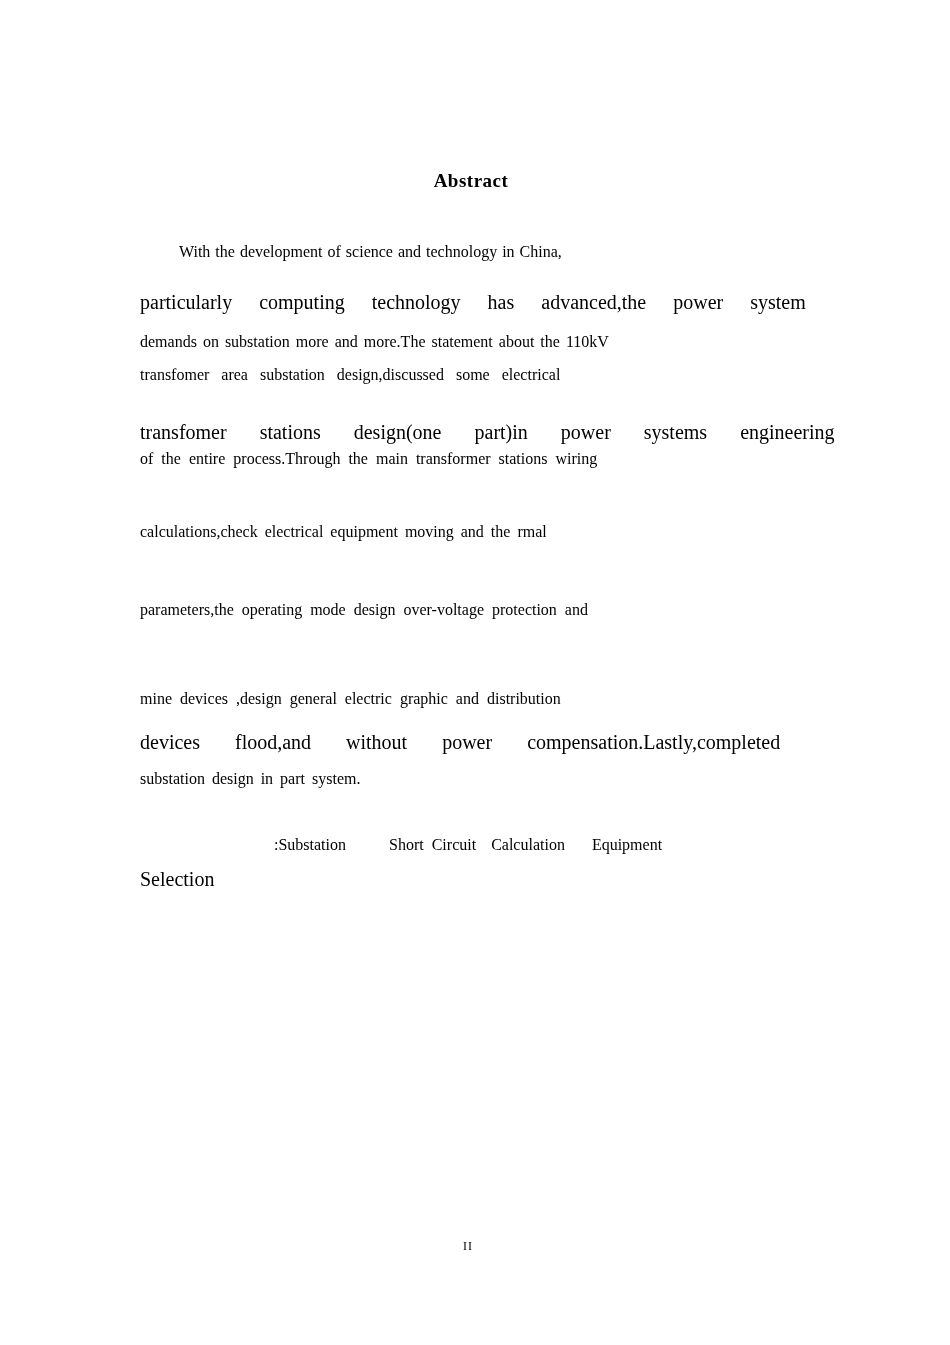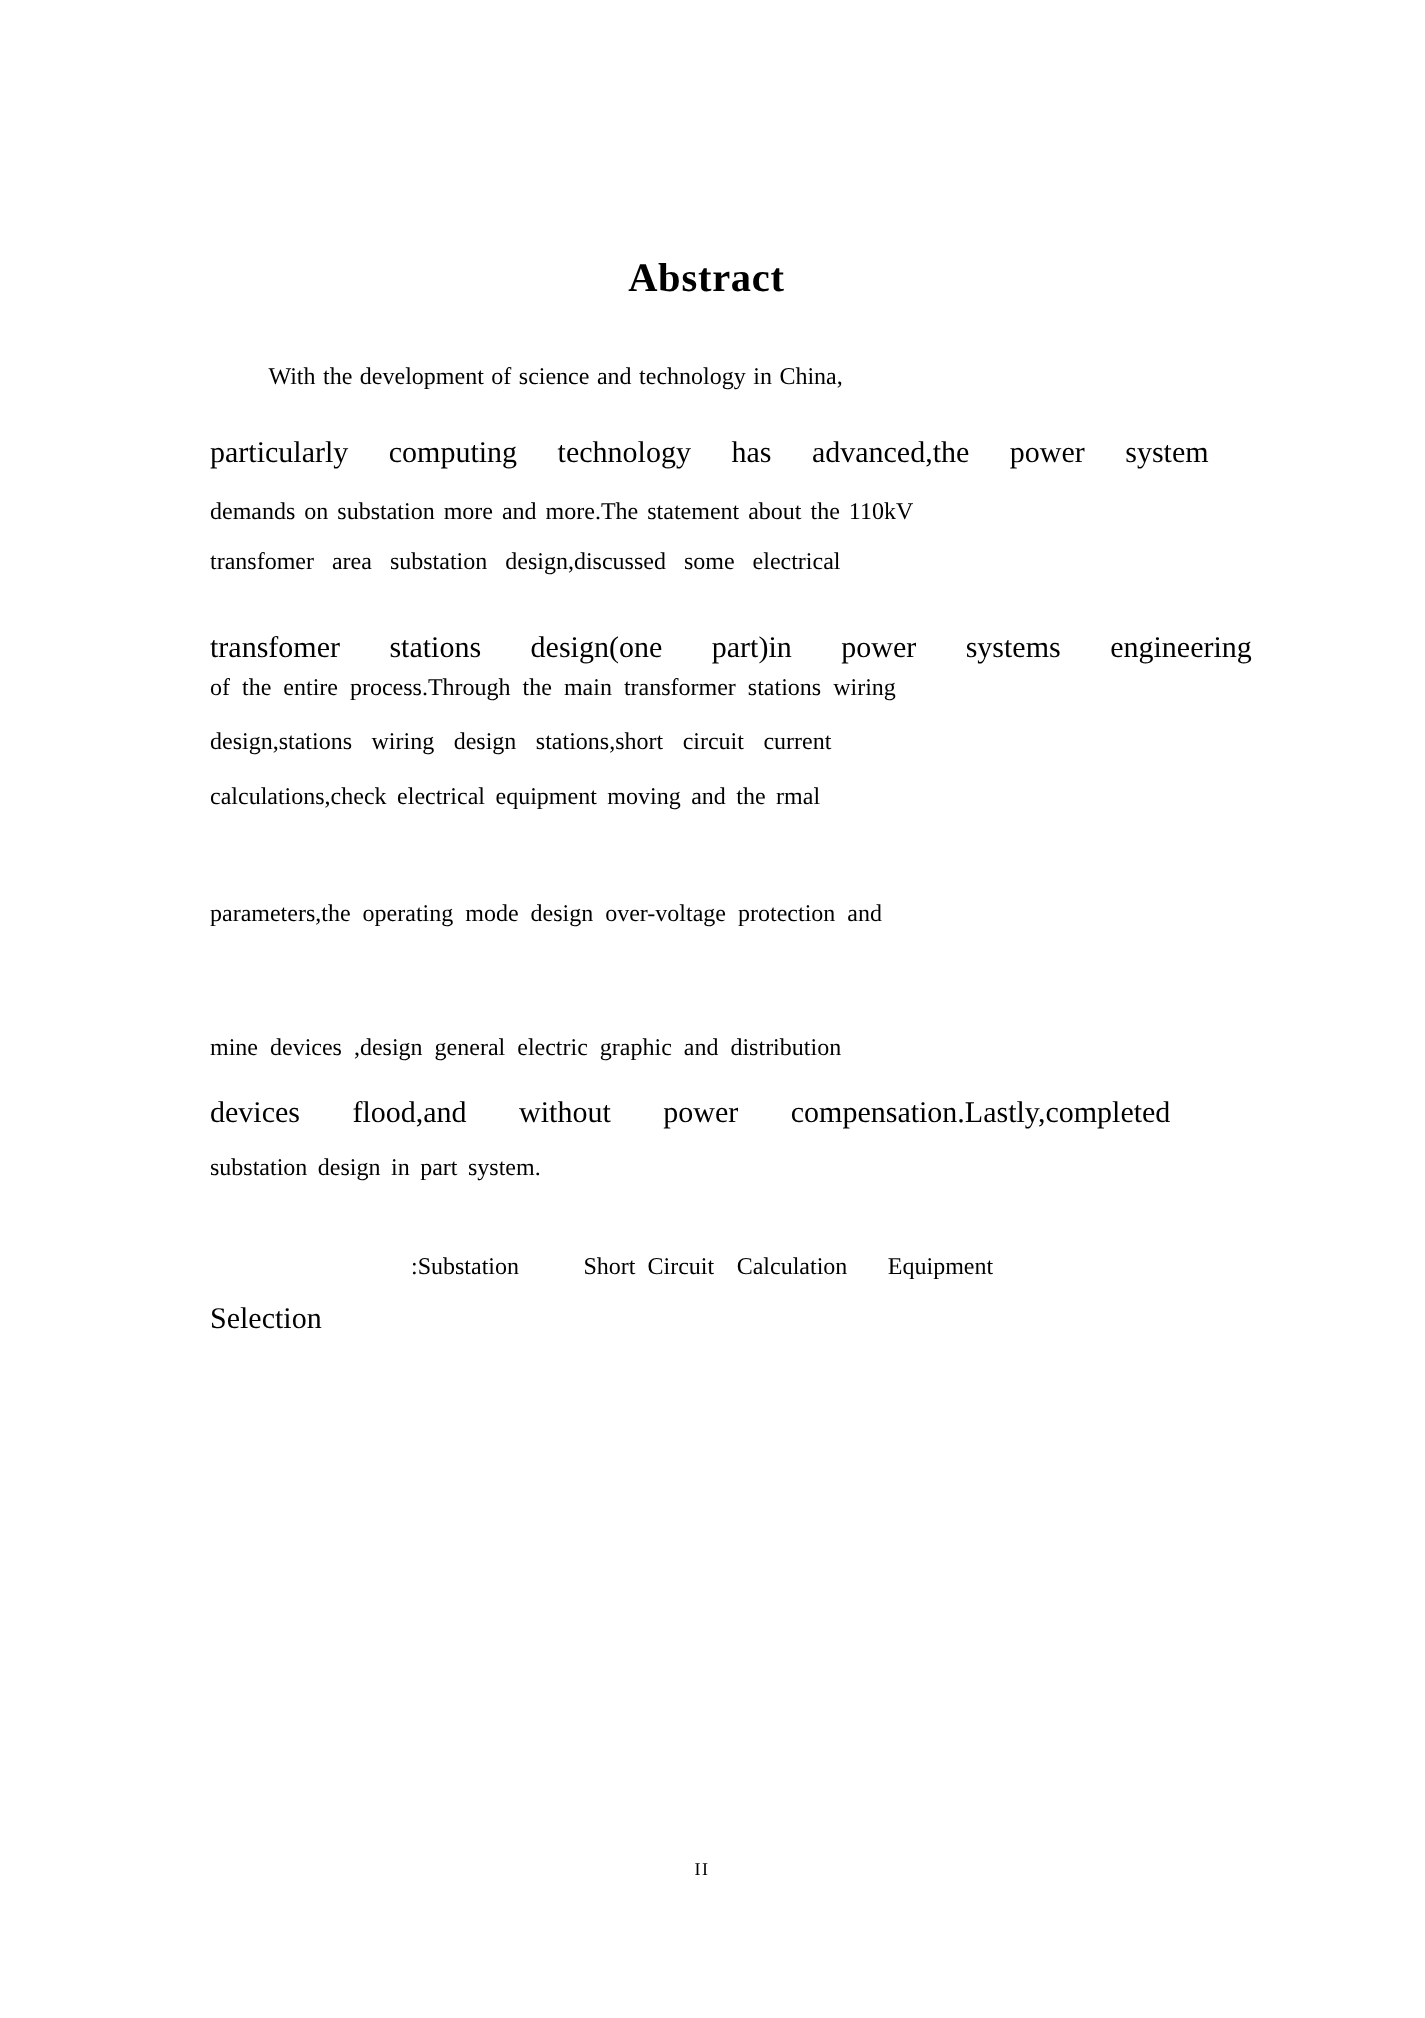--- a/index.html
+++ b/index.html
@@ -15,21 +15,21 @@
     overflow: hidden;
     font-family: "Liberation Serif", "DejaVu Serif", serif;
     color: #000000;
   }
   .title {
     position: absolute;
     left: 140px;
     width: 662px;
     top: 170px;
     margin: 0;
-    font-size: 27px;
+    font-size: 19px;
     font-weight: bold;
     text-align: center;
     letter-spacing: 0.5px;
     white-space: nowrap;
   }
   .line {
     position: absolute;
     left: 140px;
     margin: 0;
     white-space: pre;
@@ -75,21 +75,20 @@
 <div class="page">
 
   <h1 class="title">Abstract</h1>
 
   <div class="line lg ln0">With the development of science and technology in China,</div>
   <div class="line sm ln1">particularly computing technology has advanced,the power system</div>
   <div class="line lg ln2">demands on substation more and more.The statement about the 110kV</div>
   <div class="line lg ln3">transfomer area substation design,discussed some electrical</div>
   <div class="line sm ln4">transfomer stations design(one part)in power systems engineering</div>
   <div class="line lg ln5">of the entire process.Through the main transformer stations wiring</div>
-  <div class="line lg ln6">design,stations wiring design stations,short circuit current</div>
   <div class="line lg ln7">calculations,check electrical equipment moving and the rmal</div>
   <div class="line lg ln9">parameters,the operating mode design over-voltage protection and</div>
   <div class="line lg ln10">mine devices ,design general electric graphic and distribution</div>
   <div class="line sm ln11">devices flood,and without power compensation.Lastly,completed</div>
   <div class="line lg ln12">substation design in part system.</div>
 
   <div class="line lg ln13">
     <span>:Substation</span><span class="kw-gap-1">Short</span><span class="kw-gap-2">Circuit</span><span class="kw-gap-3">Calculation</span><span class="kw-gap-4">Equipment</span>
   </div>
 

